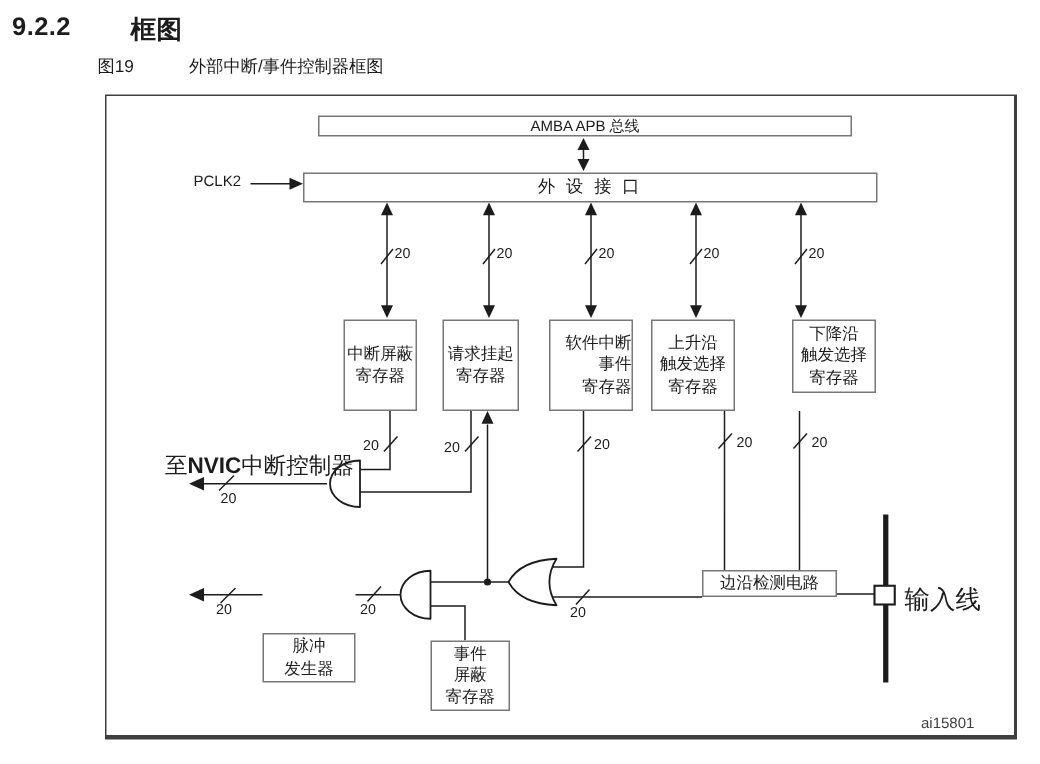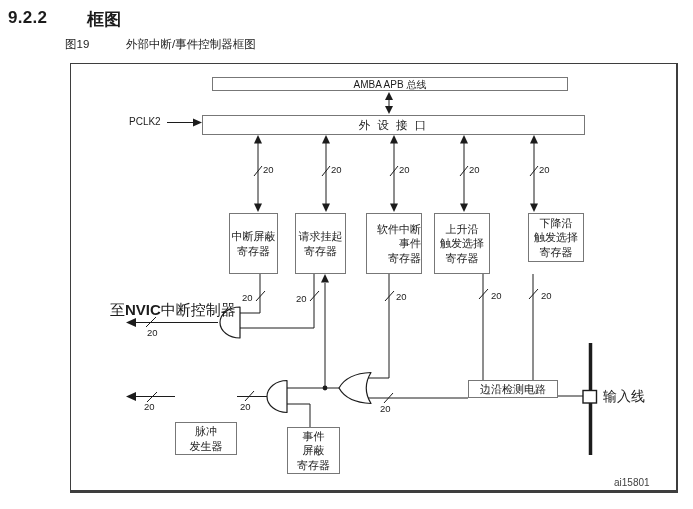--- a/index.html
+++ b/index.html
@@ -19,21 +19,21 @@
   }
   .box {
     position:absolute; background:#fff; border:1px solid var(--box-border);
     display:flex; flex-direction:column; align-items:center; justify-content:center;
     text-align:center; font-size:11px; line-height:15px; color:var(--ink);
   }
   .box.small-lh { line-height:14.5px; }
   .w20 { position:absolute; font-size:9.5px; color:var(--ink); }
   .pclk { font-size:10px; }
   .nvic { font-size:15px; white-space:nowrap; }
-  .inputline { font-size:14px; }
+  .inputline { font-size:17px; }
   .watermark { font-size:10px; color:var(--muted); }
   svg { position:absolute; left:0; top:0; }
 </style>
 </head>
 <body>
 
 <span class="abs sec-num" style="left:8px; top:8px;">9.2.2</span>
 <span class="abs sec-title" style="left:75px; top:8px;margin-left:12px;">框图</span>
 
 <span class="abs cap" style="left:65px; top:37px;">图19</span>

